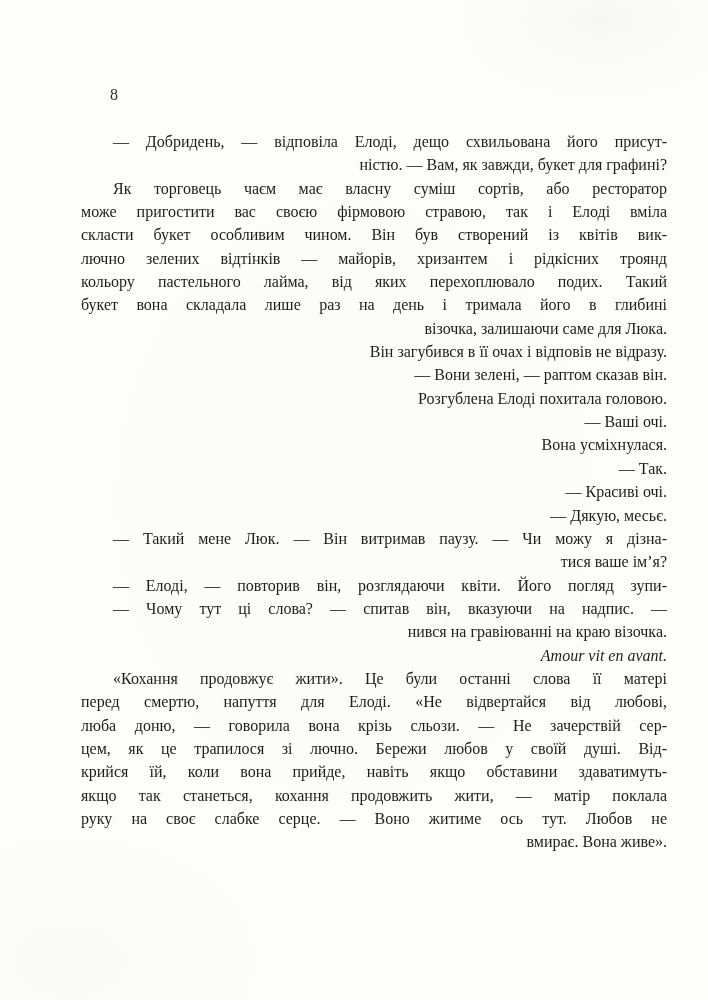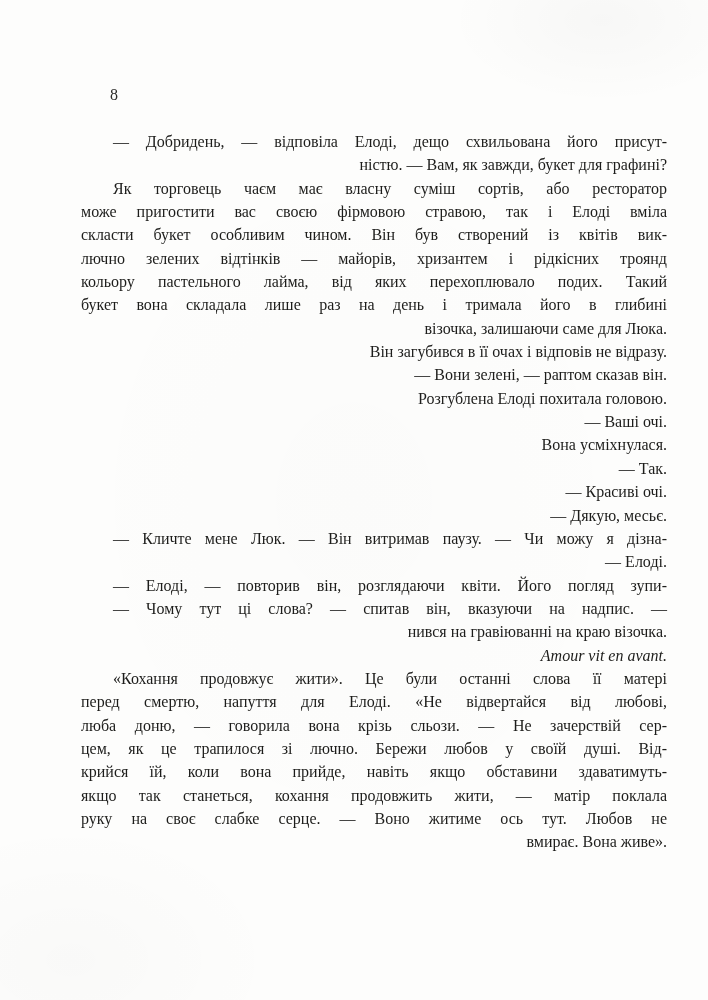--- a/index.html
+++ b/index.html
@@ -74,22 +74,22 @@
     <div class="line justify">букет вона складала лише раз на день і тримала його в глибині</div>
     <div class="line">візочка, залишаючи саме для Люка.</div>
     <div class="line indent">Він загубився в її очах і відповів не відразу.</div>
     <div class="line indent">— Вони зелені, — раптом сказав він.</div>
     <div class="line indent">Розгублена Елоді похитала головою.</div>
     <div class="line indent">— Ваші очі.</div>
     <div class="line indent">Вона усміхнулася.</div>
     <div class="line indent">— Так.</div>
     <div class="line indent">— Красиві очі.</div>
     <div class="line indent">— Дякую, месьє.</div>
-    <div class="line indent justify">— Кличте мене Люк. — Він витримав паузу. — Чи можу я дізна-</div>
-    <div class="line indent">— Елоді.</div>
+    <div class="line indent justify">— Такий мене Люк. — Він витримав паузу. — Чи можу я дізна-</div>
+    <div class="line">тися ваше ім’я?</div>
     <div class="line indent justify">— Елоді, — повторив він, розглядаючи квіти. Його погляд зупи-</div>
     <div class="line indent justify">— Чому тут ці слова? — спитав він, вказуючи на надпис. —</div>
     <div class="line">нився на гравіюванні на краю візочка.</div>
     <div class="line italic">Amour vit en avant.</div>
     <div class="line indent justify">«Кохання продовжує жити». Це були останні слова її матері</div>
     <div class="line justify">перед смертю, напуття для Елоді. «Не відвертайся від любові,</div>
     <div class="line justify">люба доню, — говорила вона крізь сльози. — Не зачерствій сер-</div>
     <div class="line justify">цем, як це трапилося зі лючно. Бережи любов у своїй душі. Від-</div>
     <div class="line justify">крийся їй, коли вона прийде, навіть якщо обставини здаватимуть-</div>
     <div class="line justify">якщо так станеться, кохання продовжить жити, — матір поклала</div>

